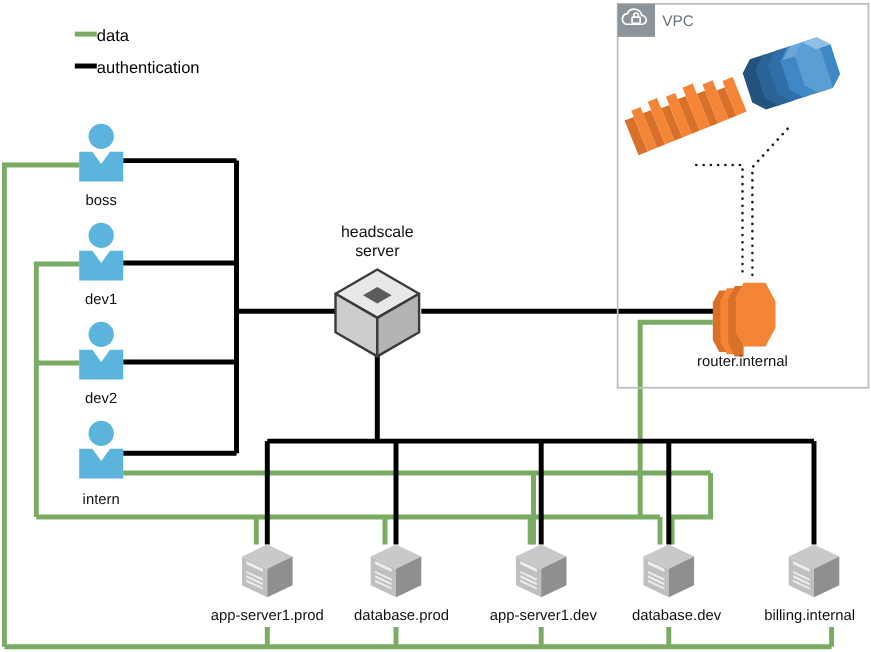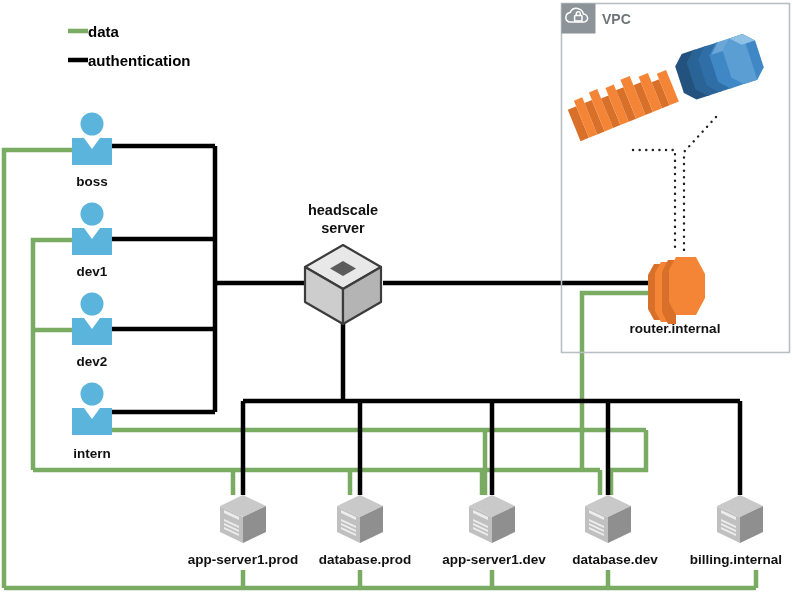--- a/index.html
+++ b/index.html
@@ -1,19 +1,19 @@
 <!DOCTYPE html>
 <html><head>
 <meta charset="utf-8">
 <title>Network Diagram</title>
 <style>
   html,body{margin:0;padding:0;background:#ffffff;}
   body{width:792px;height:593px;overflow:hidden;
        font-family:"Liberation Sans","DejaVu Sans",sans-serif;}
-  #diagram-root{position:relative;width:740px;height:593px;background:#fff;font-weight:bold;}
+  #diagram-root{position:relative;width:740px;height:593px;background:#fff;}
   svg{display:block;}
   .lbl-legend{font-family:"Liberation Sans","DejaVu Sans",sans-serif;font-size:15px;fill:#000000;}
   .lbl-node{font-family:"Liberation Sans","DejaVu Sans",sans-serif;font-size:13.5px;fill:#111111;}
   .lbl-vpc{font-family:"Liberation Sans","DejaVu Sans",sans-serif;font-size:14px;fill:#6e7478;}
   .lbl-title{font-family:"Liberation Sans","DejaVu Sans",sans-serif;font-size:14.5px;fill:#111111;}
 </style>
 </head>
 <body>
 
 <div id="diagram-root">

